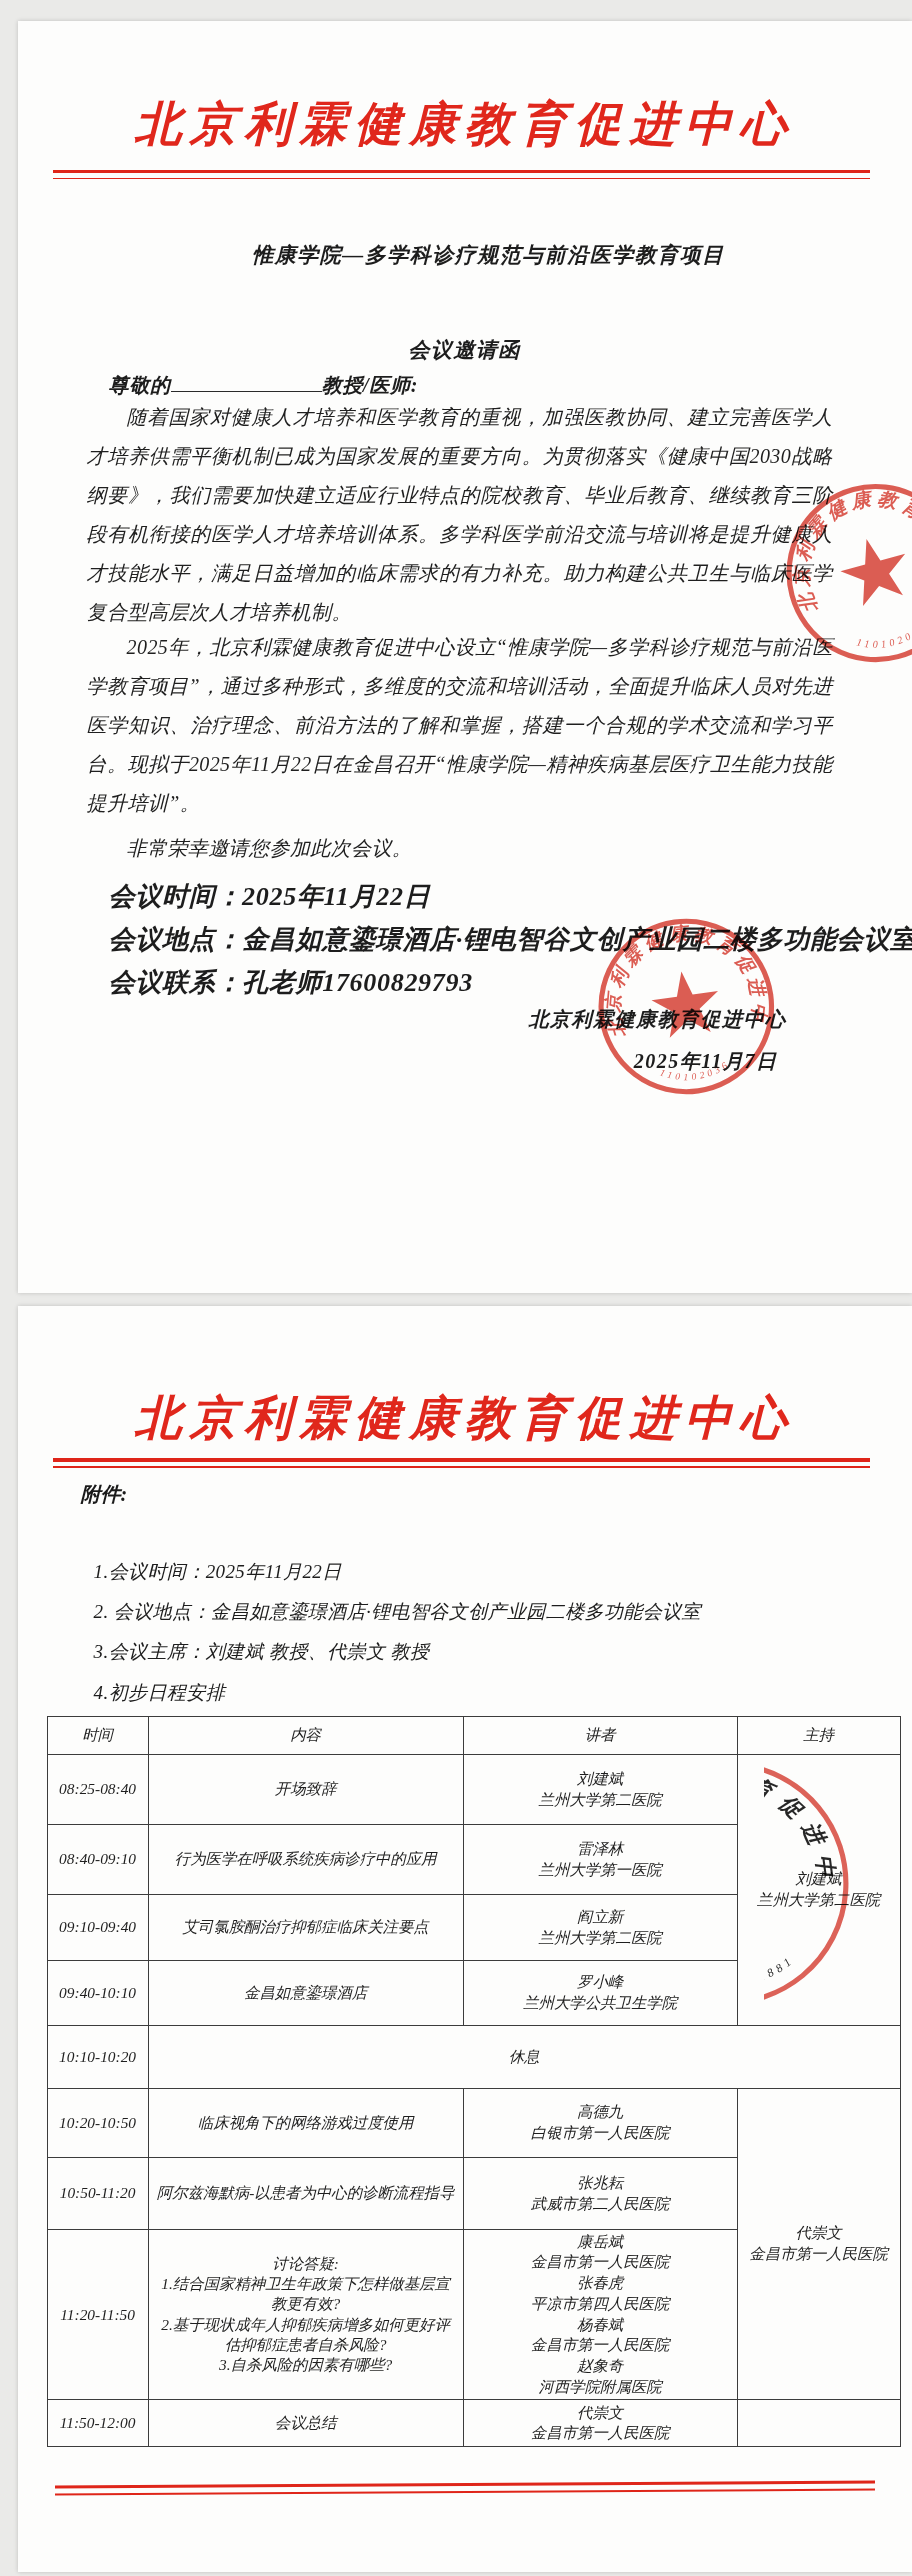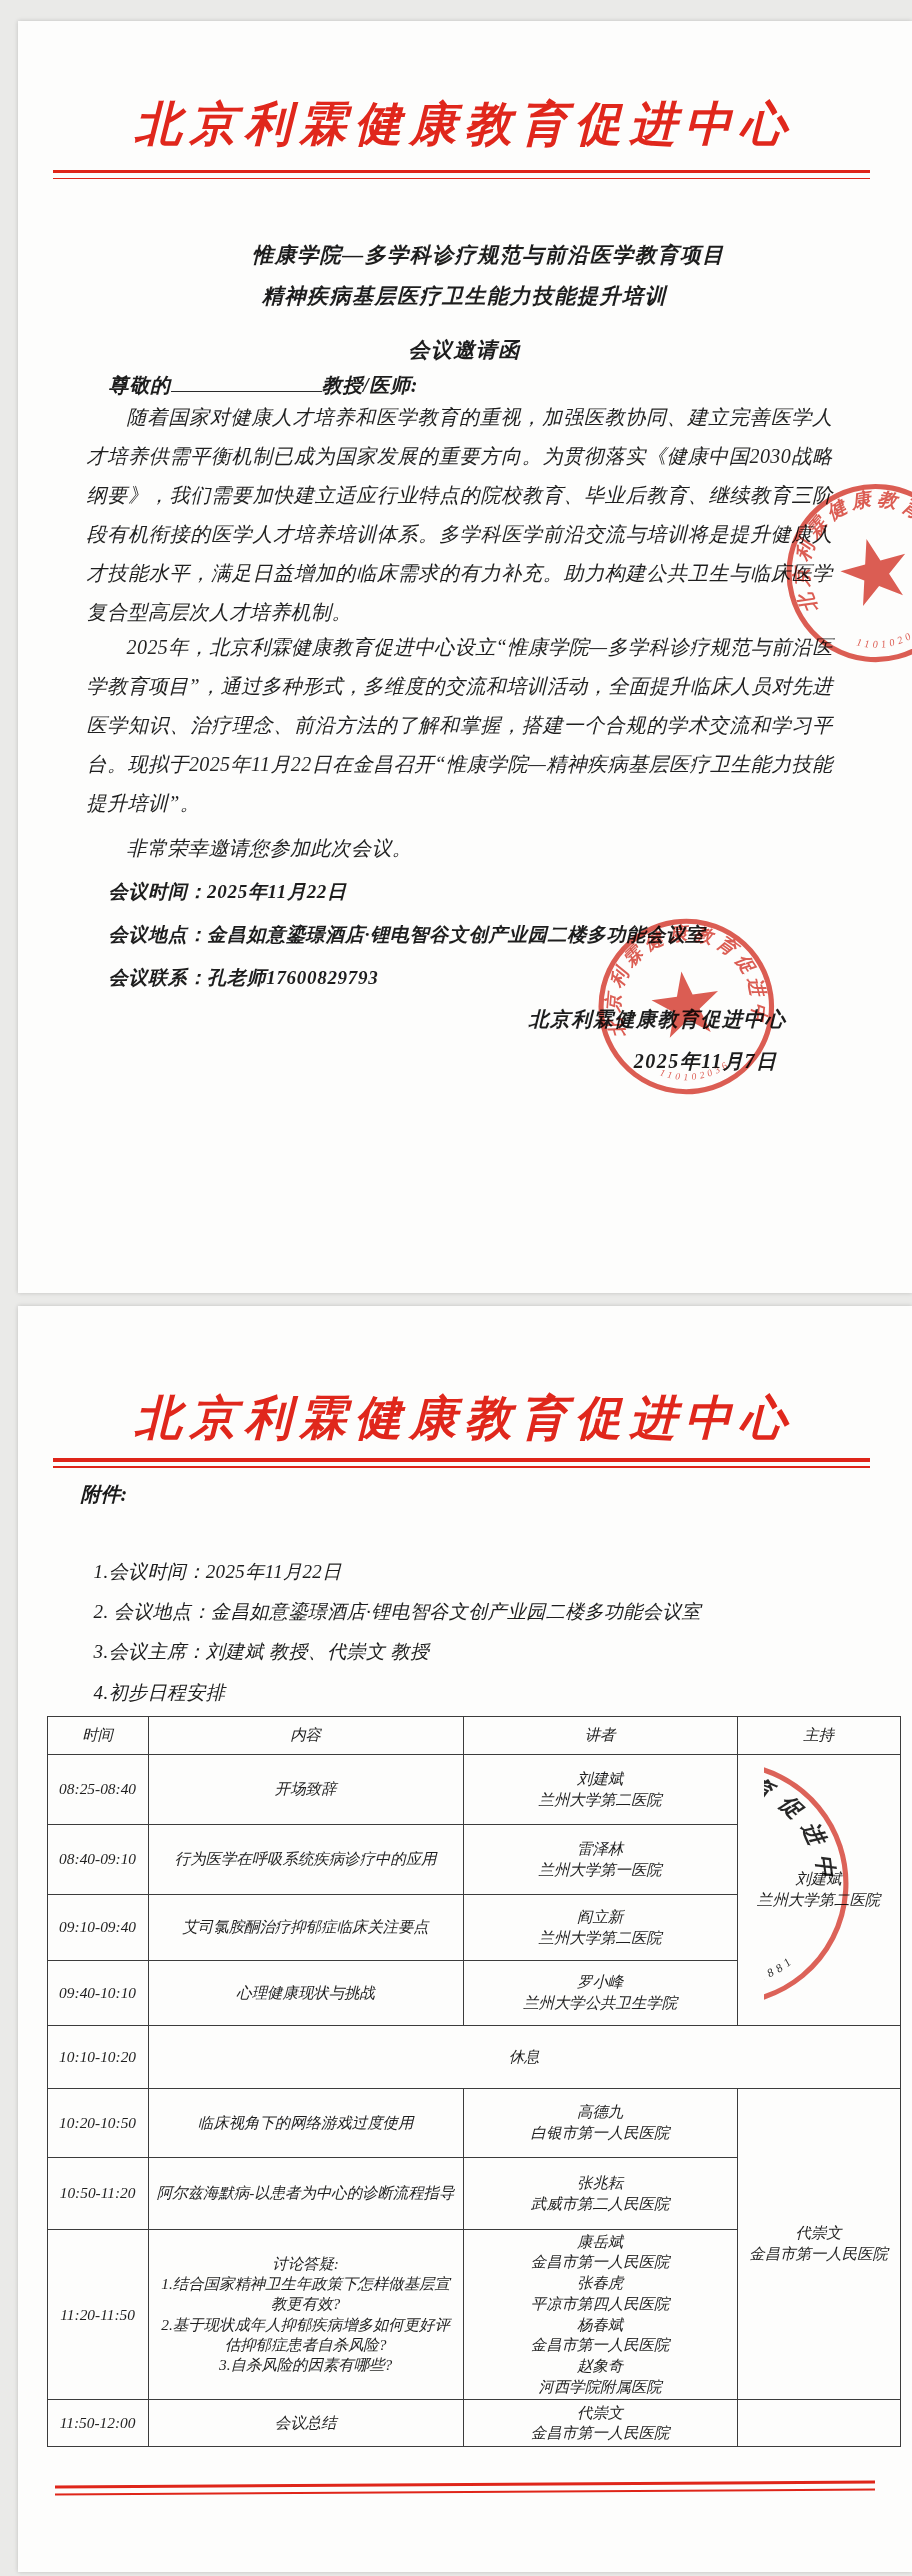--- a/index.html
+++ b/index.html
@@ -37,21 +37,21 @@
   .blank-line{
     display:inline-block;width:151px;height:1em;
     border-bottom:1.5px solid #2a2a2a;vertical-align:baseline;
   }
   .para{
     position:absolute;left:69px;width:746px;
     font-size:20px;line-height:39px;letter-spacing:0.4px;
     text-align:justify;text-indent:2em;color:#1f1f1f;
   }
   .info-line{
-    position:absolute;left:91px;font-size:19px;font-weight:bold;
+    position:absolute;left:91px;font-size:26px;font-weight:bold;
     letter-spacing:0.7px;color:#1d1d1d;white-space:nowrap;
   }
   .sig-line{
     position:absolute;font-size:20px;font-weight:bold;letter-spacing:1.5px;
     color:#1d1d1d;white-space:nowrap;
   }
 
   .attach-label{position:absolute;left:63px;font-size:20px;font-weight:bold;color:#1a1a1a;}
   .agenda-title{
     position:absolute;left:0;width:100%;text-align:center;
@@ -87,21 +87,20 @@
 </head>
 <body>
 
 <div class="page" id="page1">
 
   <div class="org-header" style="top:72px;">北京利霖健康教育促进中心</div>
   <div class="rule thick" style="top:149px;left:35px;width:817px;"></div>
   <div class="rule thin" style="top:157px;left:35px;width:817px;"></div>
 
   <div class="doc-title" style="top:220px;padding-left:24px;">惟康学院—多学科诊疗规范与前沿医学教育项目</div>
-  <div class="doc-title" style="top:261px;">精神疾病基层医疗卫生能力技能提升培训</div>
   <div class="doc-title" style="top:315px;">会议邀请函</div>
 
   <div class="salutation" style="top:350px;">
     <span>尊敬的</span><span class="blank-line"></span><span>教授/医师:</span>
   </div>
 
   <div class="para" style="top:377px;">随着国家对健康人才培养和医学教育的重视，加强医教协同、建立完善医学人才培养供需平衡机制已成为国家发展的重要方向。为贯彻落实《健康中国2030战略纲要》，我们需要加快建立适应行业特点的院校教育、毕业后教育、继续教育三阶段有机衔接的医学人才培养培训体系。多学科医学前沿交流与培训将是提升健康人才技能水平，满足日益增加的临床需求的有力补充。助力构建公共卫生与临床医学复合型高层次人才培养机制。</div>
   <div class="para" style="top:607px;">2025年，北京利霖健康教育促进中心设立“惟康学院—多学科诊疗规范与前沿医学教育项目”，通过多种形式，多维度的交流和培训活动，全面提升临床人员对先进医学知识、治疗理念、前沿方法的了解和掌握，搭建一个合规的学术交流和学习平台。现拟于2025年11月22日在金昌召开“惟康学院—精神疾病基层医疗卫生能力技能提升培训”。</div>
   <div class="para" style="top:808px;">非常荣幸邀请您参加此次会议。</div>
 
@@ -193,21 +192,21 @@
     <tr style="height:66px">
       <td>09:10-09:40</td>
       <td class="content-cell">艾司氯胺酮治疗抑郁症临床关注要点</td>
       <td>
         <div class="cell-sub">阎立新</div>
         <div class="cell-sub">兰州大学第二医院</div>
       </td>
     </tr>
     <tr style="height:65px">
       <td>09:40-10:10</td>
-      <td class="content-cell">心理健康现状与挑战</td>
+      <td class="content-cell">金昌如意鎏璟酒店</td>
       <td>
         <div class="cell-sub">罗小峰</div>
         <div class="cell-sub">兰州大学公共卫生学院</div>
       </td>
     </tr>
     <tr style="height:63px">
       <td>10:10-10:20</td>
       <td colspan="3">休息</td>
     </tr>
     <tr style="height:69px">

